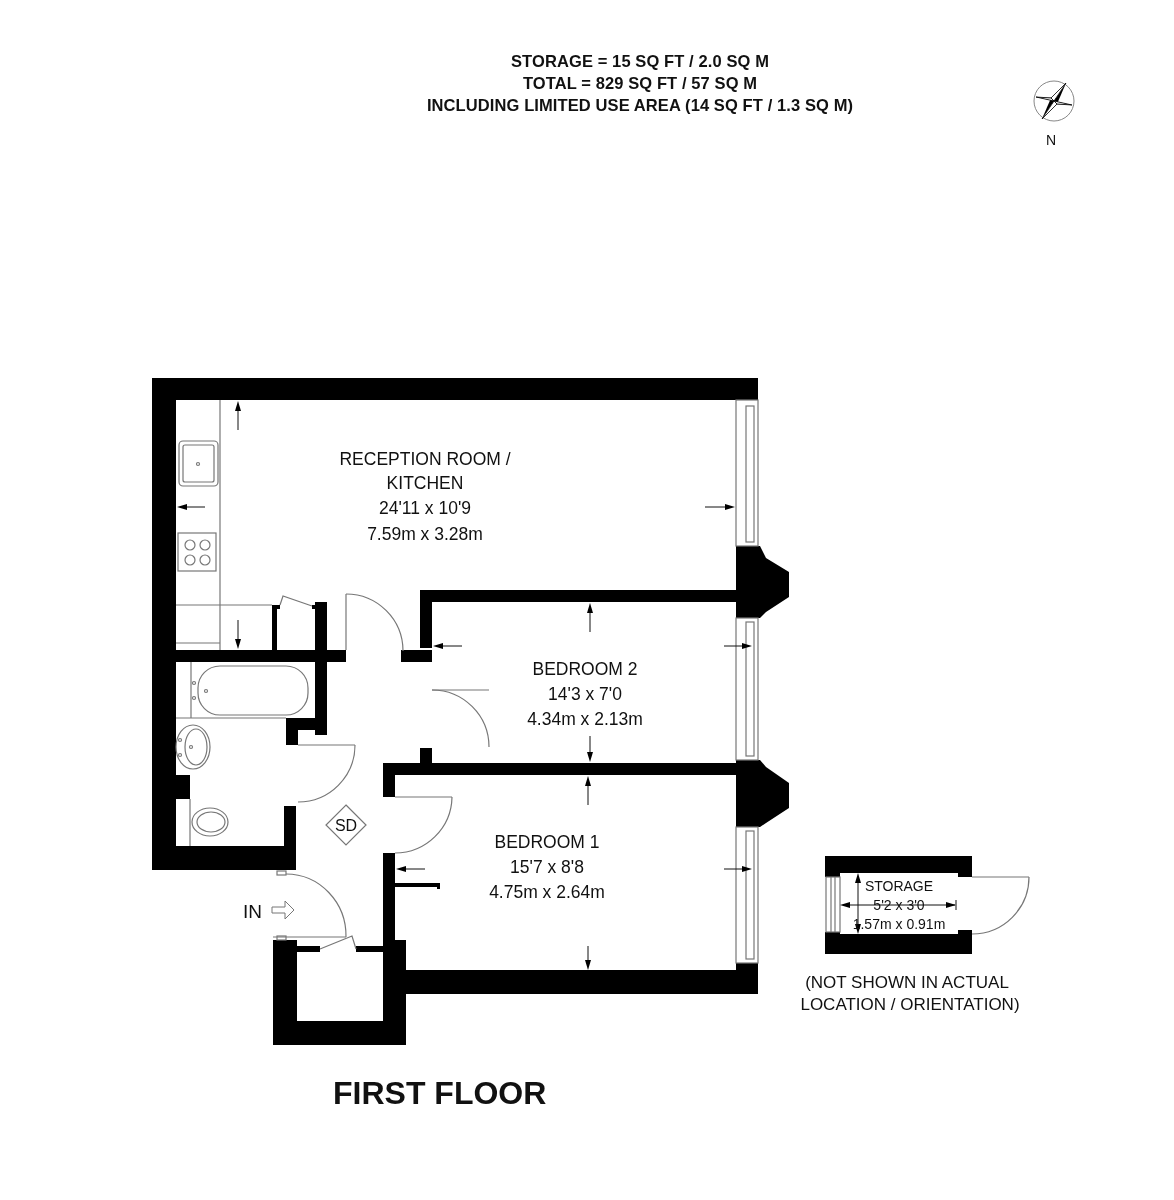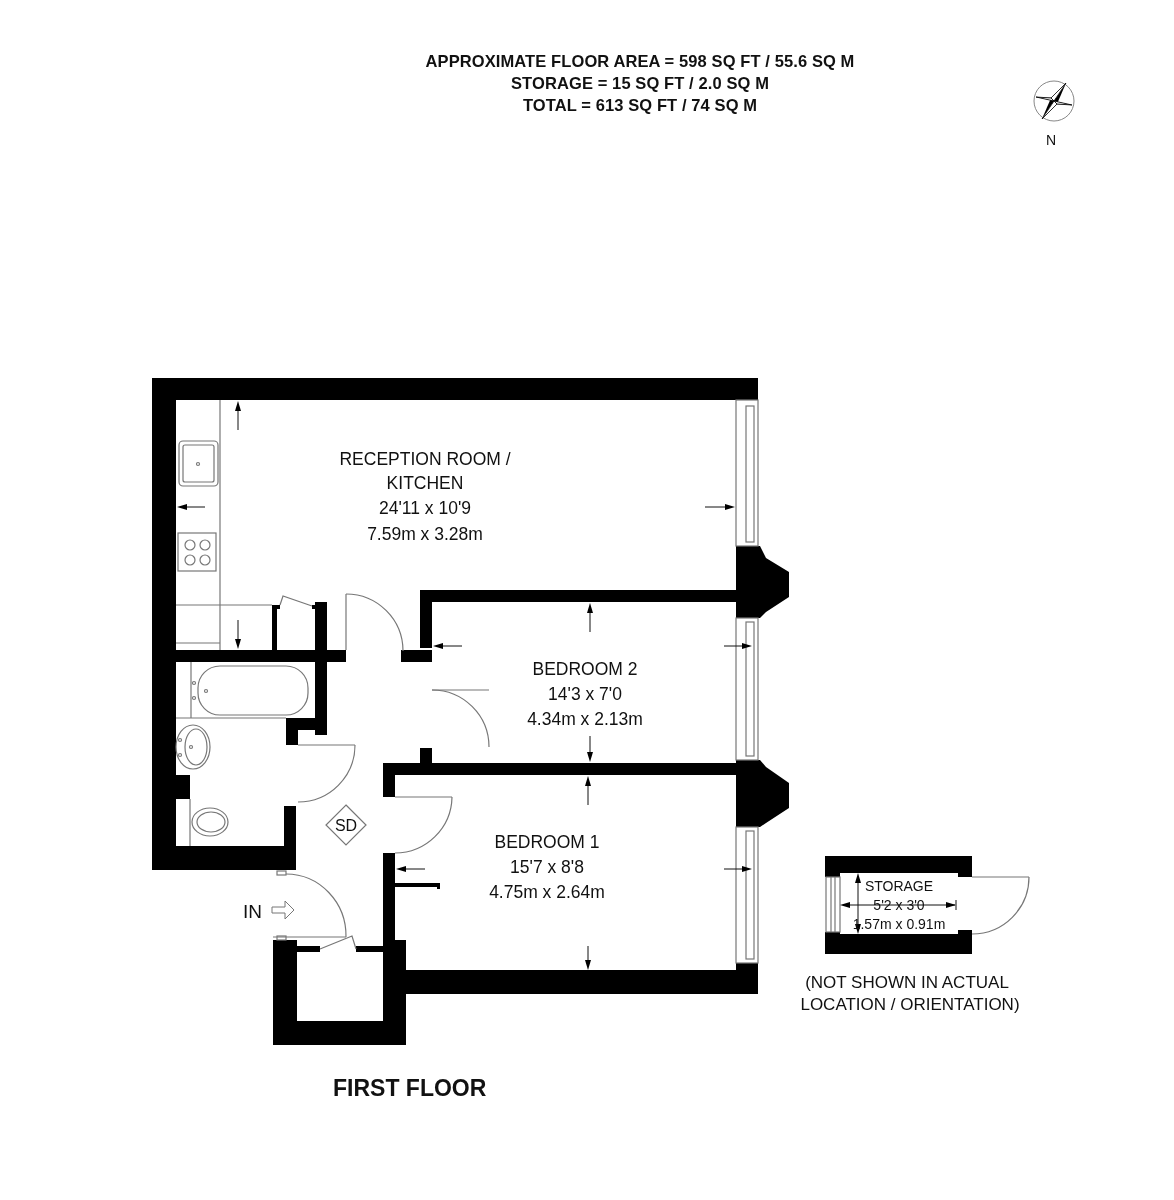--- a/index.html
+++ b/index.html
@@ -5,33 +5,33 @@
     html, body { margin: 0; padding: 0; background: #ffffff; }
     body { width: 1174px; height: 1200px; position: relative; overflow: hidden; font-family: "Liberation Sans", sans-serif; color: #111; }
     .header { position: absolute; left: 340px; top: 50px; width: 600px; text-align: center; font-weight: bold; font-size: 16.5px; line-height: 22px; letter-spacing: 0.1px; }
     .header div { white-space: nowrap; }
     .compass { position: absolute; left: 1030px; top: 74px; width: 60px; height: 80px; }
     .compass-label { position: absolute; left: 1046px; top: 132px; font-size: 14px; }
     svg.plan { position: absolute; left: 0; top: 0; }
     .room-label { font-family: "Liberation Sans", sans-serif; font-size: 17.5px; fill: #111; }
     .storage-label { font-family: "Liberation Sans", sans-serif; font-size: 14px; fill: #111; }
     .note { font-family: "Liberation Sans", sans-serif; font-size: 17px; fill: #111; }
-    .floor-title { position: absolute; left: 333px; top: 1075px; font-weight: bold; font-size: 23px; }
+    .floor-title { position: absolute; left: 333px; top: 1075px; font-weight: bold; font-size: 32px; }
     .wall { fill: #000; }
     .thin { fill: none; stroke: #777; stroke-width: 1.2; }
     .arrowline { stroke: #111; stroke-width: 1; }
     .arrowhead { fill: #000; }
   </style>
 </head>
 <body>
 
 <div class="header">
-  <div>APPROXIMATE FLOOR AREA = 598 SQ FT / 55.6 SQ M</div>
   <div>STORAGE = 15 SQ FT / 2.0 SQ M</div>
-  <div>TOTAL = 613 SQ FT / 74 SQ M</div>
+  <div>TOTAL = 829 SQ FT / 57 SQ M</div>
+  <div>INCLUDING LIMITED USE AREA (14 SQ FT / 1.3 SQ M)</div>
 </div>
 
 <svg class="compass" viewBox="0 0 60 80" width="60" height="80">
   <circle cx="24" cy="27" r="20" fill="none" stroke="#888" stroke-width="1"></circle>
   <polygon points="24,27 36,9 27,30" fill="#000"></polygon>
   <polygon points="24,27 42,31 21,30" fill="#000"></polygon>
   <polygon points="24,27 12,45 21,24" fill="#000"></polygon>
   <polygon points="24,27 6,23 27,24" fill="#000"></polygon>
   <polygon points="24,27 36,9 21,24" fill="#fff" stroke="#000" stroke-width="0.8"></polygon>
   <polygon points="24,27 42,31 27,30" fill="#fff" stroke="#000" stroke-width="0.8"></polygon>

